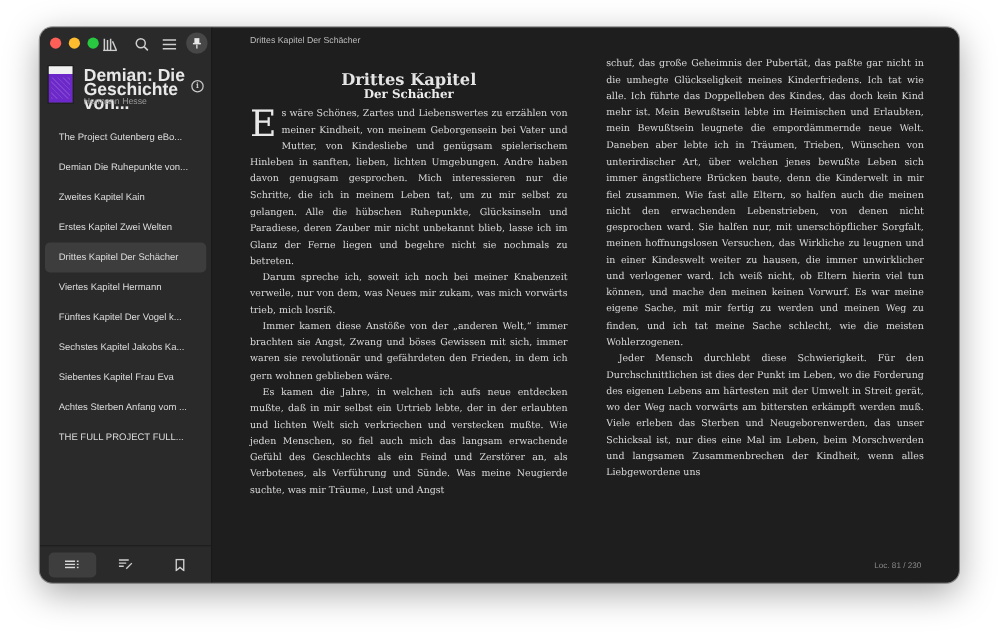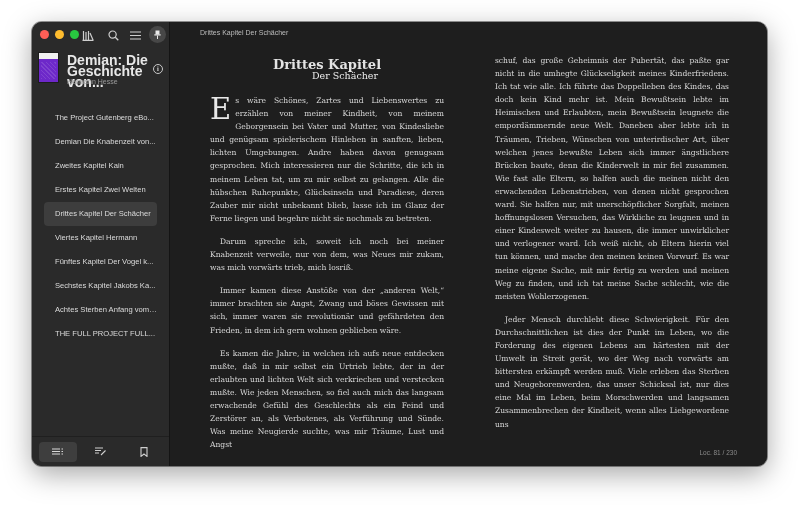--- a/index.html
+++ b/index.html
@@ -28,34 +28,34 @@
   .dot.yellow { background:#febc2e; }
   .dot.green { background:#28c840; }
   .tb-icon { position:absolute; top:5px; width:16px; height:16px; display:flex; align-items:center; justify-content:center; color:#cfcfcf; }
   .pin-btn { position:absolute; top:4px; left:117px; width:17px; height:17px; border-radius:50%; background:#474747; display:flex; align-items:center; justify-content:center; }
   .book-info { position:relative; height:50px; padding:6px 0 0 7px; box-sizing:border-box; }
   .cover { position:absolute; left:7px; top:5px; width:19px; height:29px; background:linear-gradient(180deg,#f1f1f1 0 22%, #6d28c9 22% 100%); box-shadow:0 0 0 1px rgba(0,0,0,0.3);}
   .cover::after{content:""; position:absolute; left:2px; right:2px; top:9px; bottom:3px; background:repeating-linear-gradient(45deg, rgba(255,255,255,0.12) 0 1px, transparent 1px 3px);}
   .book-title { position:absolute; left:35px; top:7px; width:90px; font-size:14px; font-weight:bold; color:#e8e8e8; line-height:11px; }
   .book-author { position:absolute; left:35px; top:30px; font-size:7px; color:#9a9a9a; }
   .info-icon { position:absolute; left:121px; top:16px; width:8px; height:8px; border:1px solid #c8c8c8; border-radius:50%; color:#c8c8c8; font-size:6px; line-height:8px; text-align:center; font-weight:bold; font-family:"DejaVu Serif", serif; }
-  .toc { list-style:none; margin:8px; padding:0 4px; }
+  .toc { list-style:none; margin:0; padding:0 4px; }
   .toc li { height:24px; line-height:24px; padding-left:11px; font-size:7.6px; color:#dcdcdc; border-radius:4px; white-space:nowrap; overflow:hidden; text-overflow:ellipsis; cursor:pointer; }
   .toc li.active { background:#3d3d3d; }
   .side-bottom { position:absolute; left:0; right:0; bottom:0; height:30px; border-top:1px solid #1f1f1f; display:flex; justify-content:space-around; align-items:center; padding:0 4px; box-sizing:border-box; }
   .sb-btn { width:38px; height:20px; border-radius:4px; display:flex; align-items:center; justify-content:center; color:#cfcfcf; }
   .sb-btn.active { background:#3e3e3e; }
   .reader { flex:1; position:relative; background:#1e1e1e; }
   .header-title { position:absolute; left:30px; top:7px; font-size:7px; color:#bdbdbd; }
   .page { position:absolute; top:0; font-family:"DejaVu Serif", serif; color:#d9d9d9; font-size:7.55px; line-height:13.1px; text-align:justify; hyphens:auto; }
   .page.left { left:30px; width:254px; top:62px; }
   .page.right { left:315px; width:254px; top:22px; }
   .chap-label { position:absolute; left:30px; width:254px; top:35px; text-align:center; font-family:"DejaVu Serif", serif; font-weight:bold; font-size:13px; color:#e4e4e4; }
-  .chap-title { position:absolute; left:48px; width:254px; top:48px; text-align:center; font-family:"DejaVu Serif", serif; font-weight:normal; font-size:9.5px; color:#ececec; }
-  .page p { margin:10px; text-indent:10px; }
+  .chap-title { position:absolute; left:30px; width:254px; top:48px; text-align:center; font-family:"DejaVu Serif", serif; font-weight:bold; font-size:9.5px; color:#ececec; }
+  .page p { margin:0; text-indent:10px; }
   .page p.first { text-indent:0; }
   .page p.cont { text-indent:0; }
   .dropcap { float:left; font-size:29px; line-height:24px; margin:3px 4px 0 0; color:#e8e8e8; font-family:"DejaVu Serif", serif; }
   .loc { position:absolute; right:30px; bottom:10px; font-size:6.5px; color:#8a8a8a; }
 </style>
 </head>
 <body>
 
 <div class="window">
   <div class="sidebar">
@@ -102,27 +102,28 @@
 
     <div class="book-info">
       <div class="cover"></div>
       <div class="book-title">Demian: Die Geschichte von...</div>
       <div class="book-author">Hermann Hesse</div>
       <div class="info-icon">i</div>
     </div>
 
     <ul class="toc">
       <li>The Project Gutenberg eBo...</li>
-      <li>Demian Die Knabenzeit von...</li>
+      <li>Demian Die Ruhepunkte von...</li>
       <li>Zweites Kapitel Kain</li>
       <li>Erstes Kapitel Zwei Welten</li>
       <li class="active">Drittes Kapitel Der Schächer</li>
       <li>Viertes Kapitel Hermann</li>
       <li>Fünftes Kapitel Der Vogel k...</li>
       <li>Sechstes Kapitel Jakobs Ka...</li>
+      <li>Siebentes Kapitel Frau Eva</li>
       <li>Achtes Sterben Anfang vom ...</li>
       <li>THE FULL PROJECT FULL...</li>
     </ul>
 
     <div class="side-bottom">
       <div class="sb-btn active">
         <svg width="11" height="7" viewBox="0 0 11 7">
             <g stroke="#d8d8d8" stroke-width="1.1">
               <line x1="0" y1="1" x2="8" y2="1"></line>
               <line x1="0" y1="3.5" x2="8" y2="3.5"></line>

